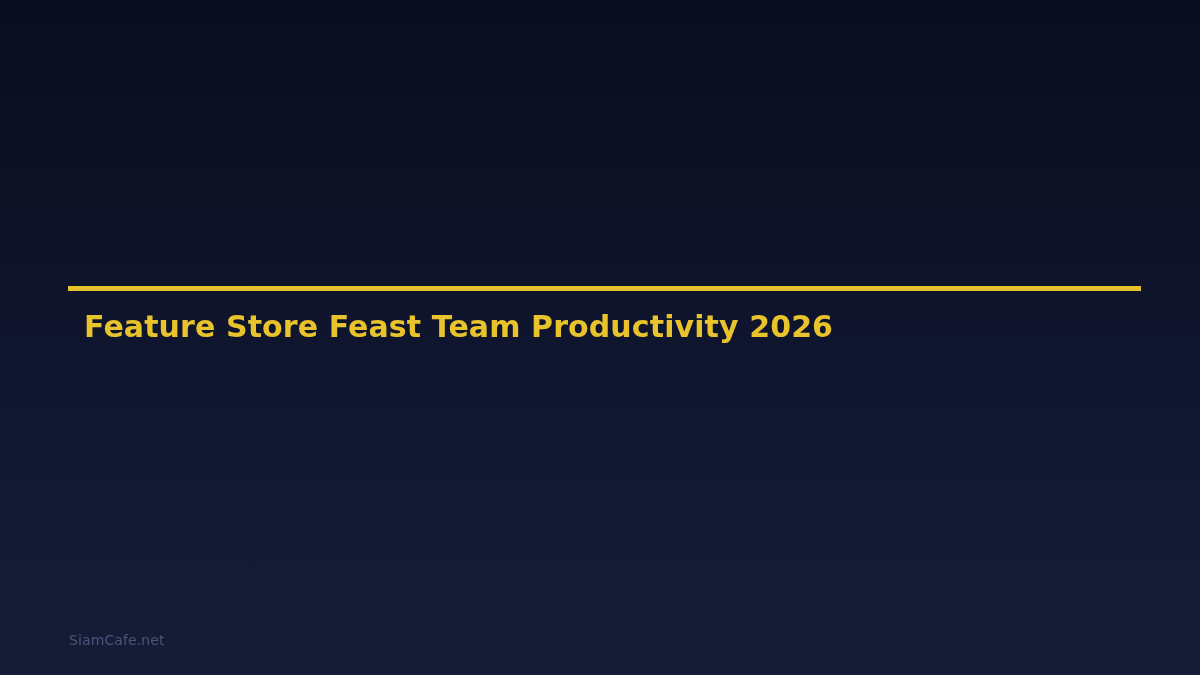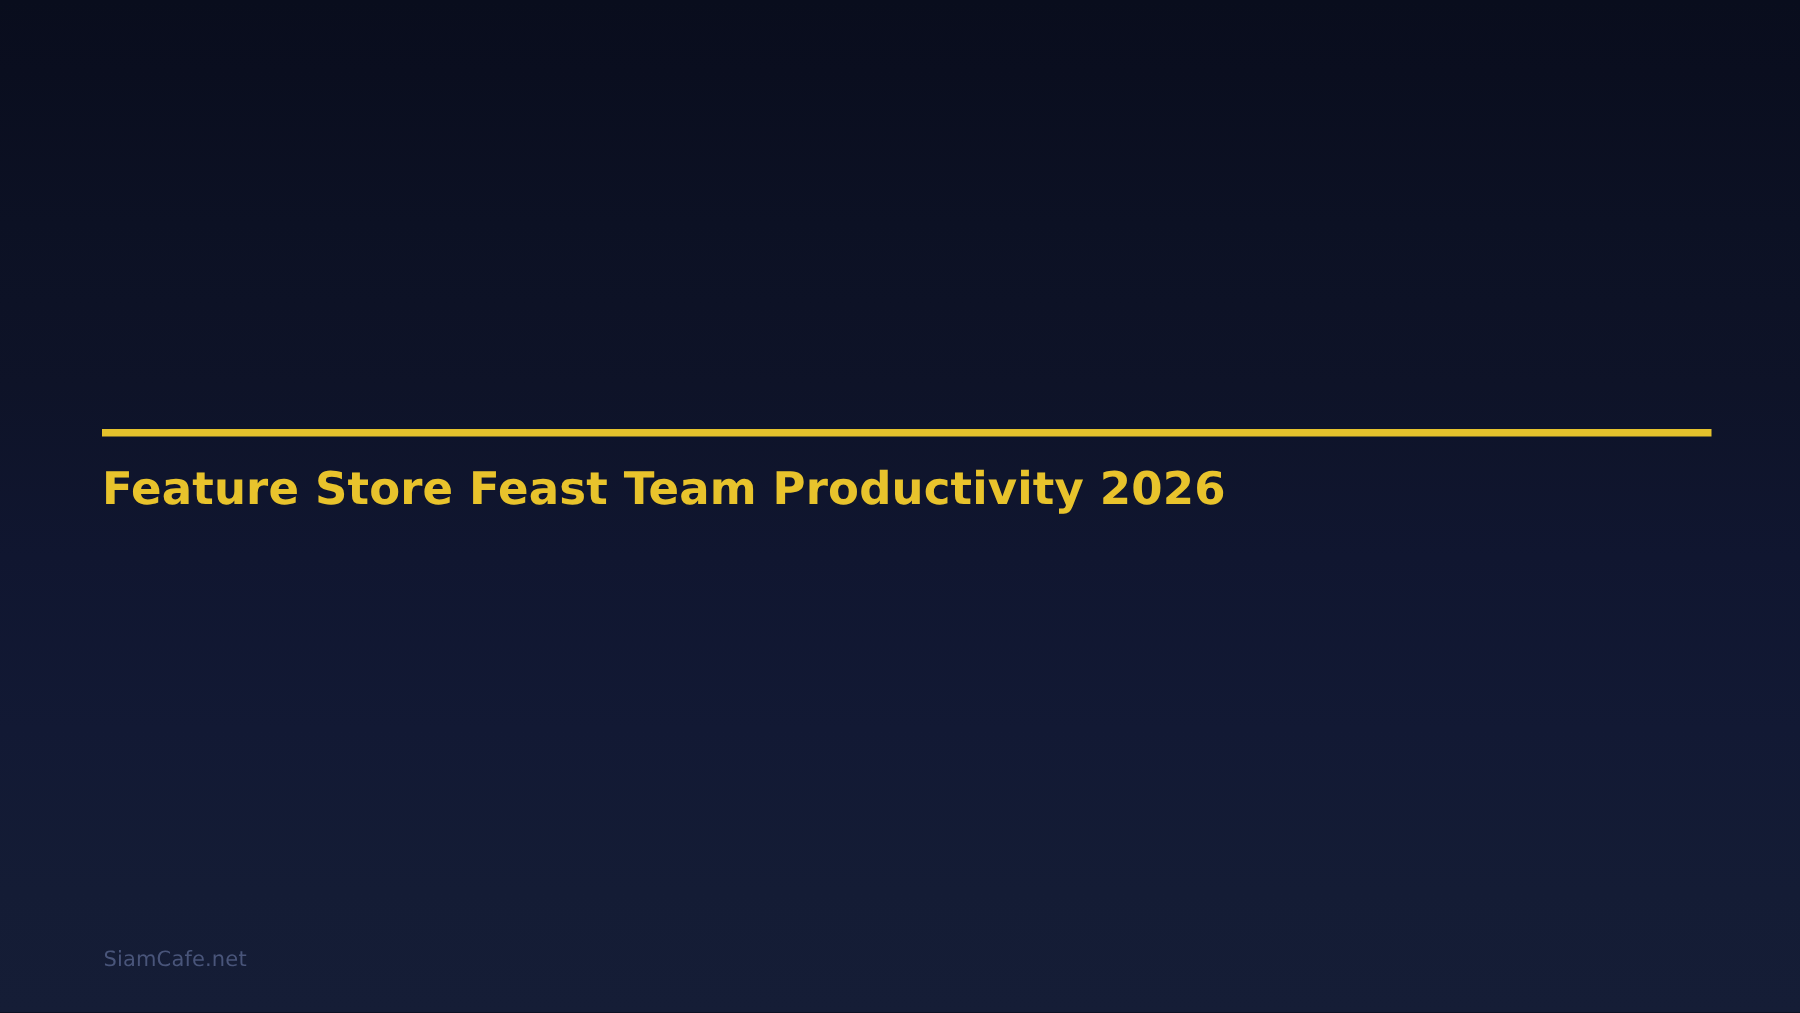--- a/index.html
+++ b/index.html
@@ -43,21 +43,21 @@
     border: 0;
     margin: 0;
     padding: 0;
     display: block;
   }
 
   .slide-title {
     margin: 0;
     padding: 0;
     position: absolute;
-    left: 0;
+    left: 16px;
     top: 22px;
     white-space: nowrap;
     font-size: 30px;
     font-weight: bold;
     line-height: 38px;
     letter-spacing: 0.1px;
     color: #e8c32c;
   }
 
   

